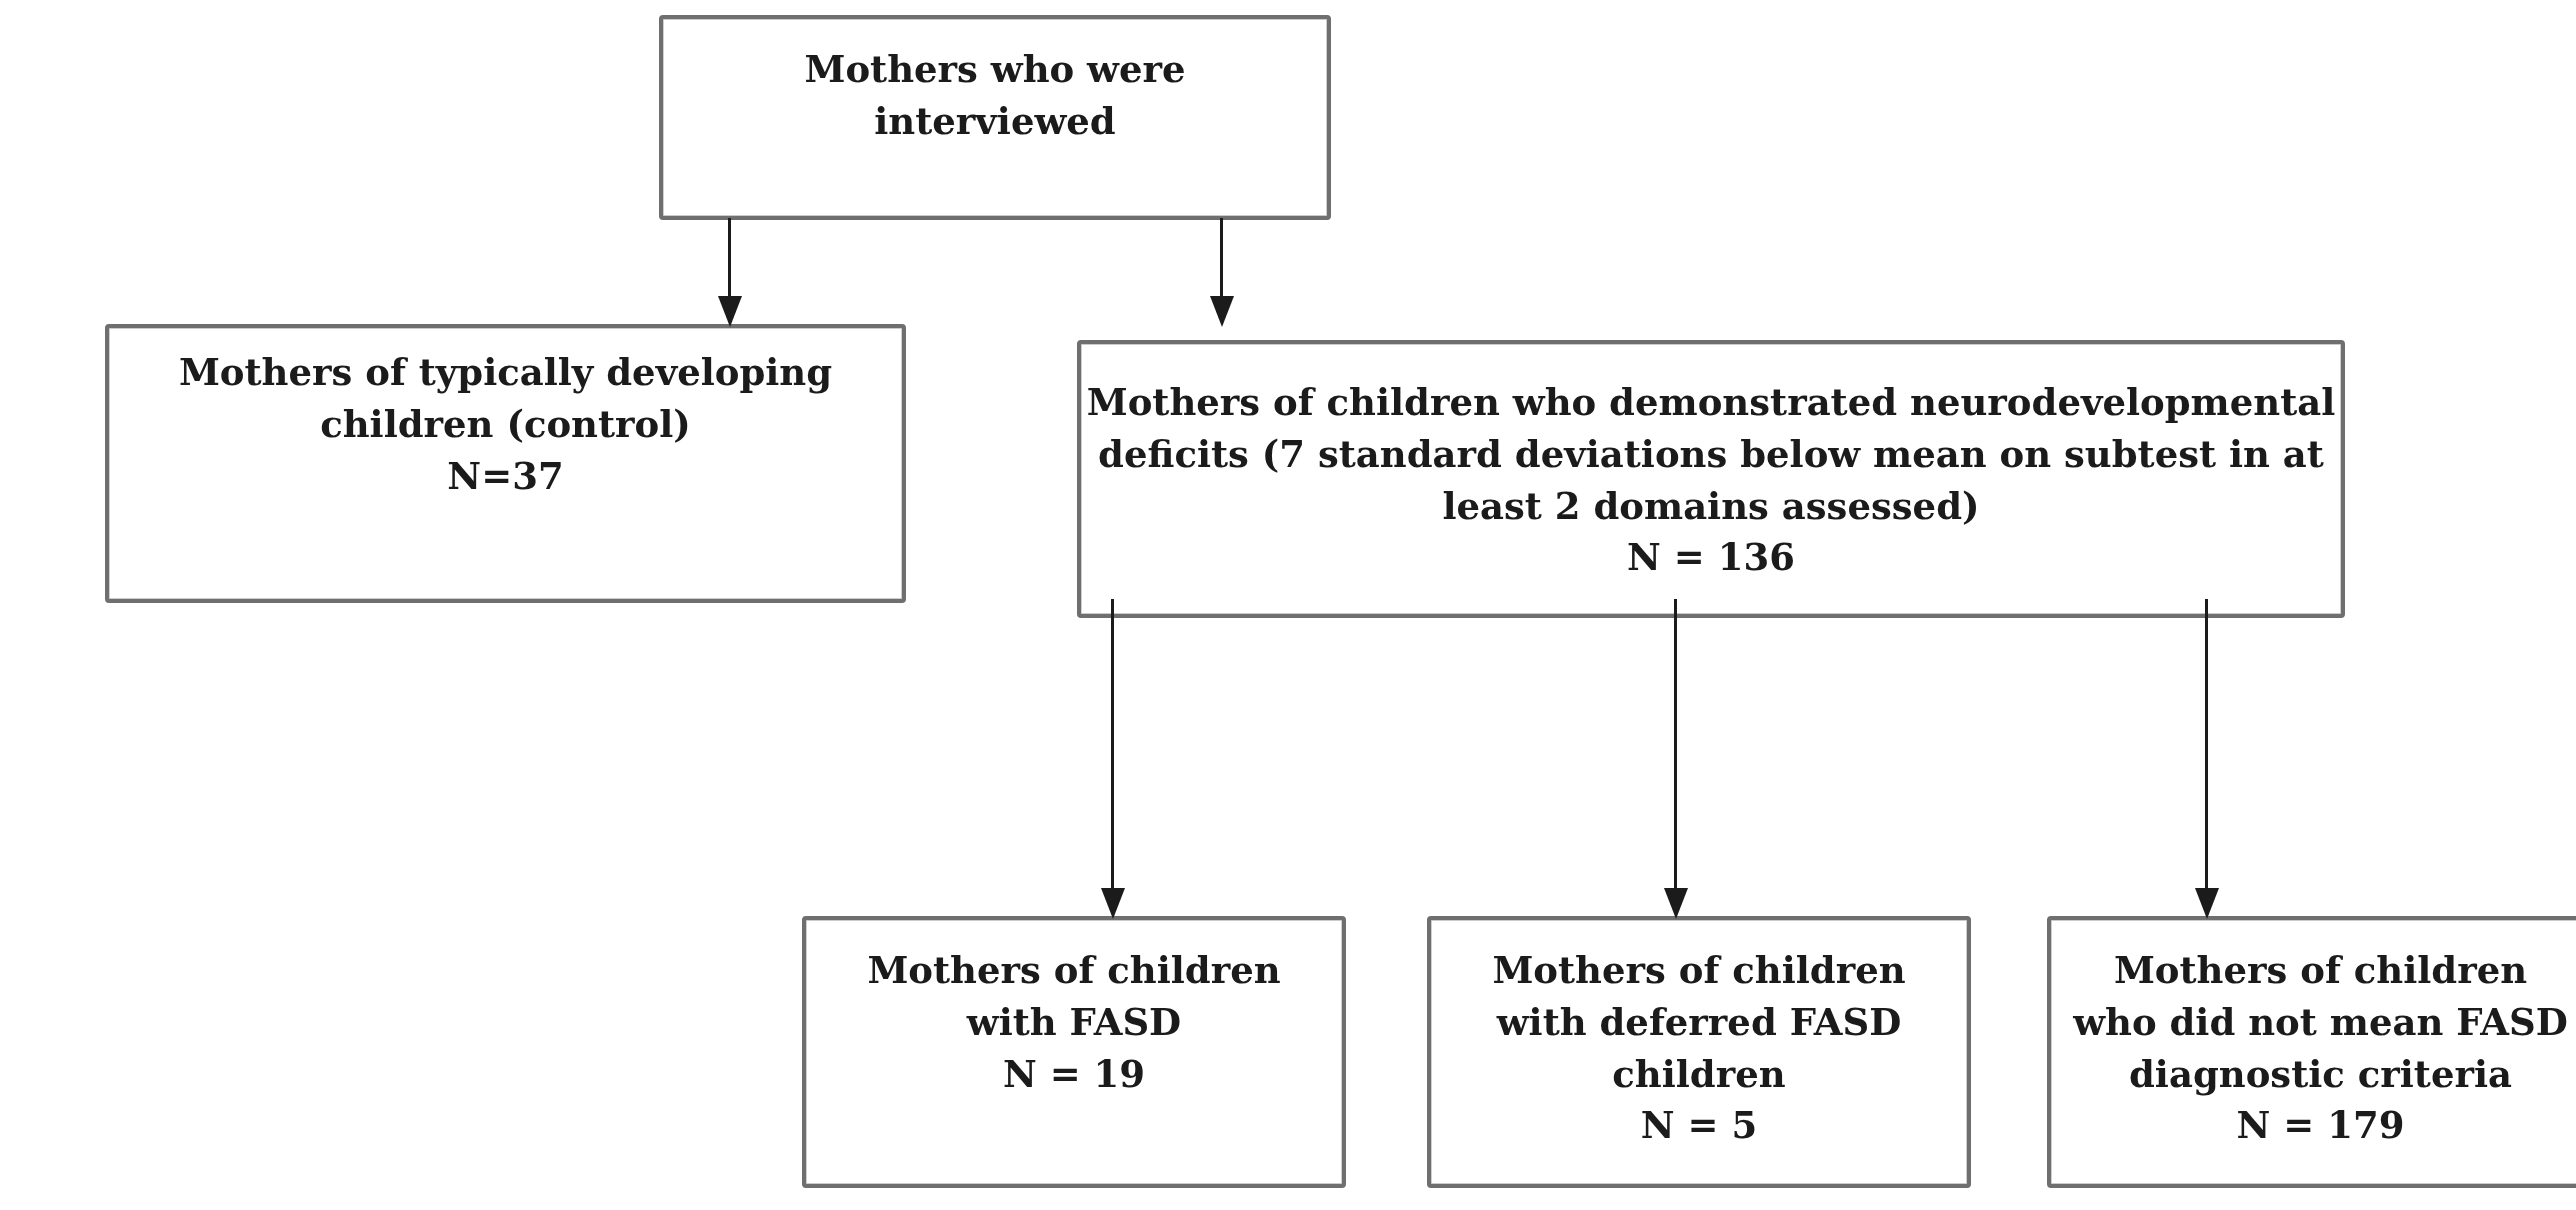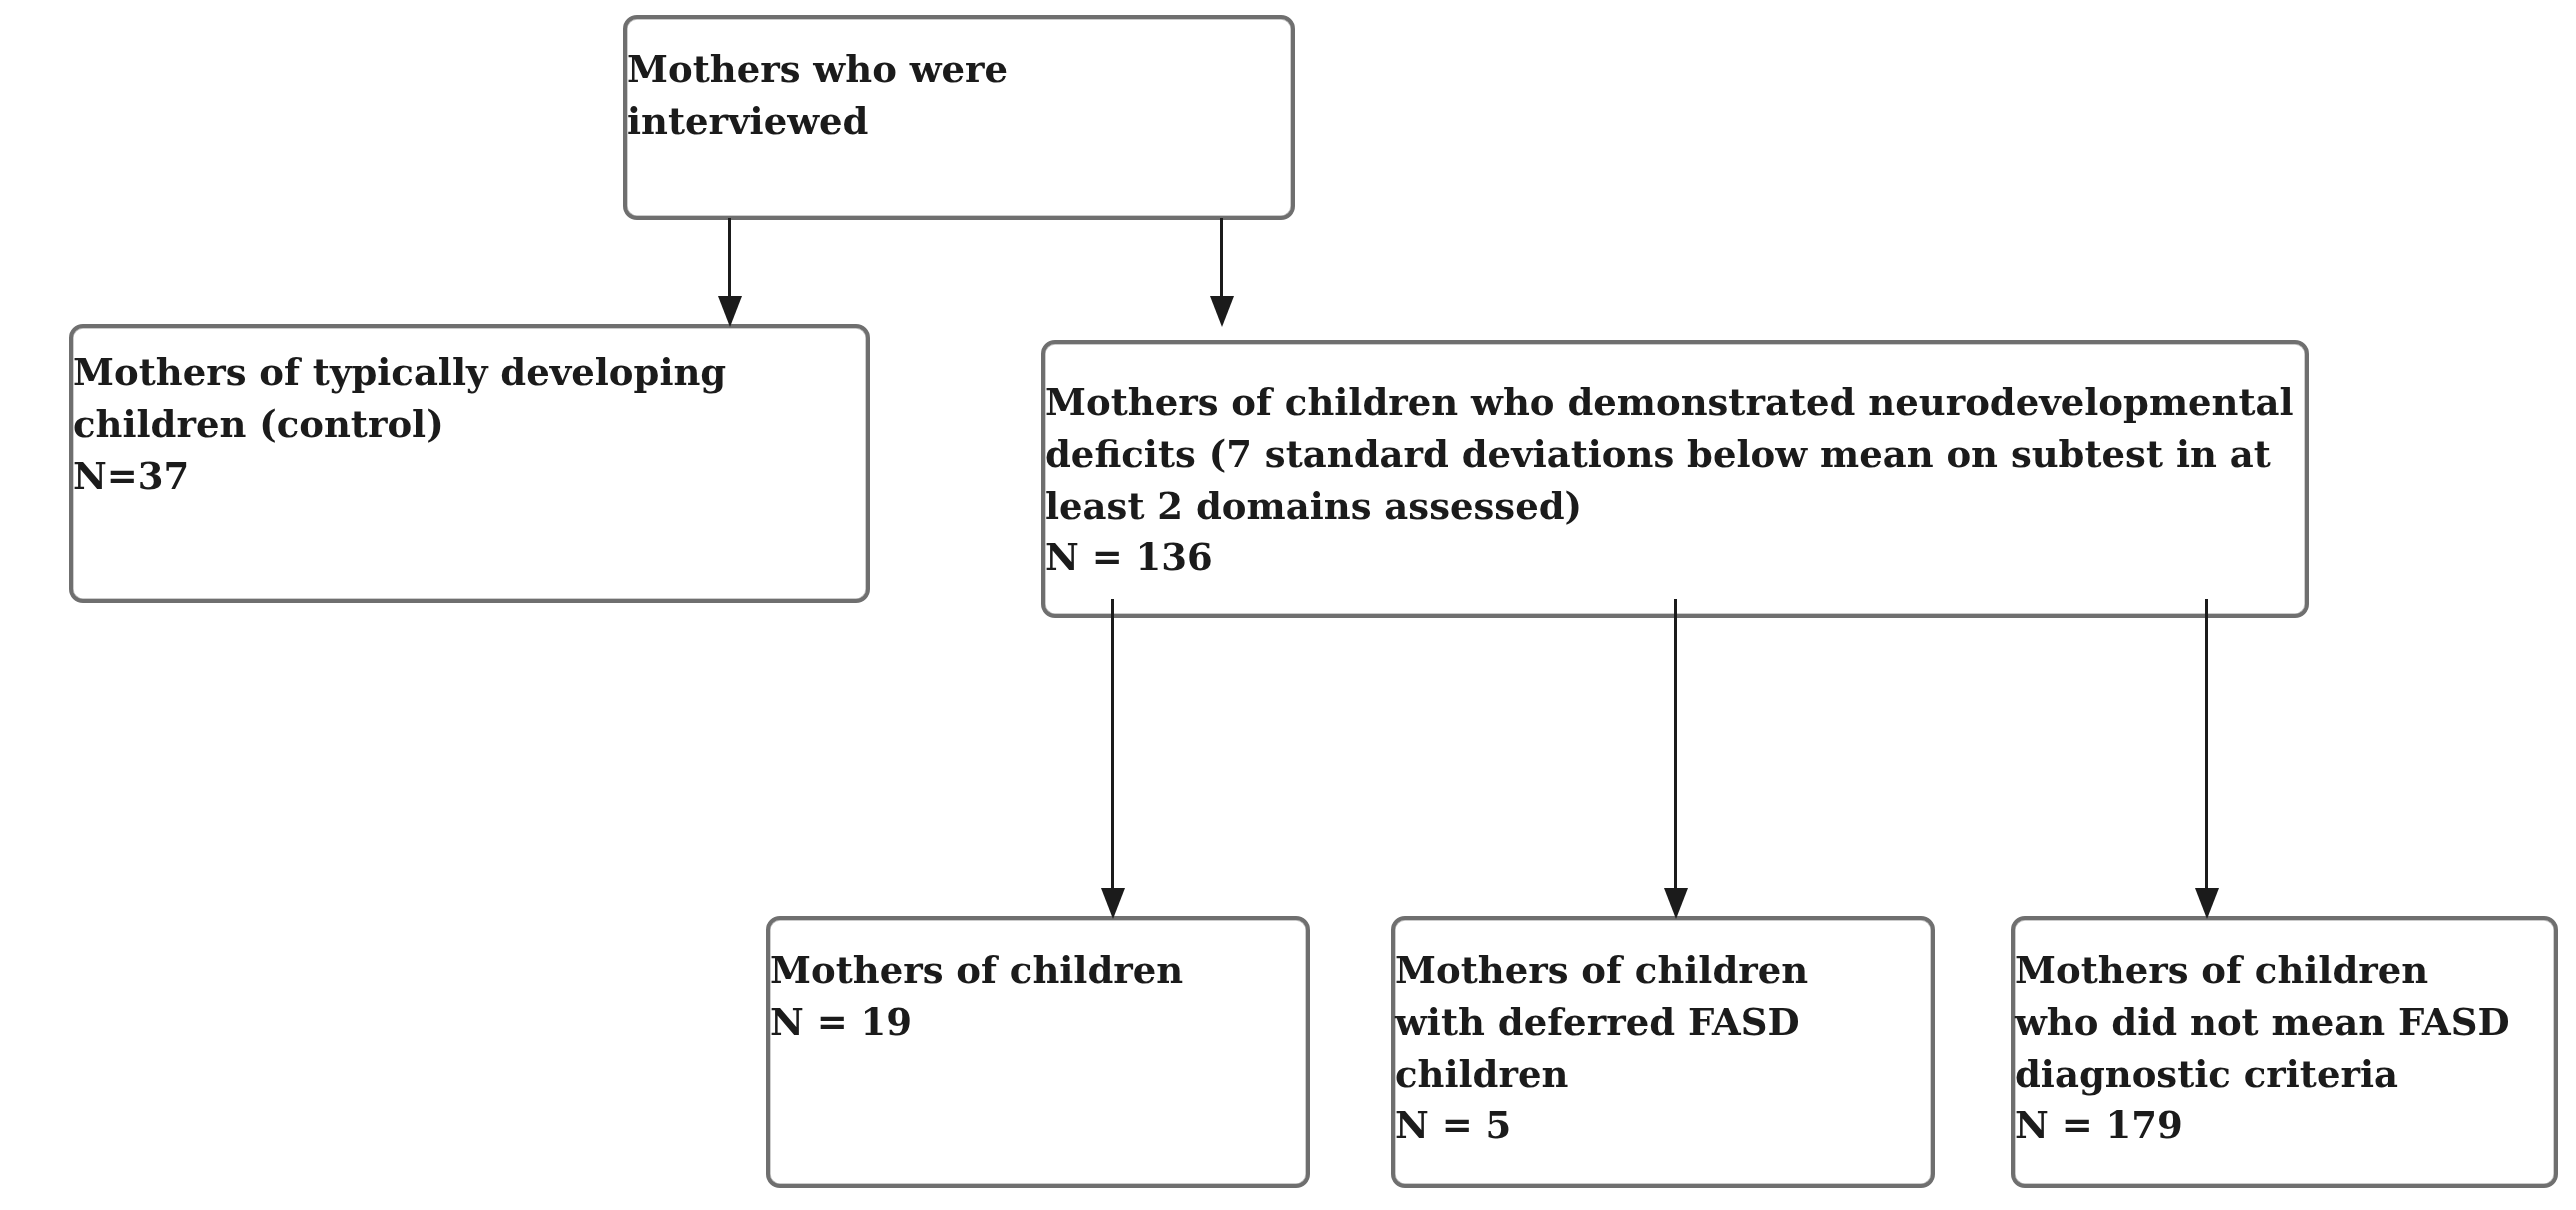--- a/index.html
+++ b/index.html
@@ -16,28 +16,30 @@
   .canvas {
     position: relative;
     width: 2576px;
     height: 1210px;
     background: var(--bg-color);
     overflow: hidden;
   }
   .box {
     position: absolute;
     border: 4.5px solid var(--border-color);
-    border-radius: 14px;
+    border-radius: 4px;
     background: var(--bg-color);
     color: var(--text-color);
     font-weight: 700;
     font-size: 37px;
     line-height: 1.4;
+    text-align: center;
     padding-top: 25px;
     box-shadow: 0 0 0 0.7px rgba(60,60,60,.35) inset;
+    margin-left: 36px;
   }
   .box .line { white-space: nowrap; }
   
   #box-root        { left:  623px; top:   15px; width:  672px; height: 205px; }
   #box-control     { left:   69px; top:  324px; width: 801px; height: 279px; padding-top: 19px; }
   #box-deficits    { left: 1041px; top:  340px; width: 1268px; height: 278px; padding-top: 33px; }
   #box-fasd        { left: 766px; top: 916px; width:  544px; height: 272px; }
   #box-deferred    { left: 1391px; top: 916px; width:  544px; height: 272px; }
   #box-nocriteria  { left: 2011px; top: 916px; width:  547px; height: 272px; }
   
@@ -83,20 +85,21 @@
 
   <div class="box" id="box-deficits">
     <div class="line">Mothers of children who demonstrated neurodevelopmental</div>
     <div class="line">deficits (7 standard deviations below mean on subtest in at</div>
     <div class="line">least 2 domains assessed)</div>
     <div class="line">N = 136</div>
   </div>
 
   <div class="box" id="box-fasd">
     <div class="line">Mothers of children</div>
+    <div class="line">with FASD</div>
     <div class="line">N = 19</div>
   </div>
 
   <div class="box" id="box-deferred">
     <div class="line">Mothers of children</div>
     <div class="line">with deferred FASD</div>
     <div class="line">children</div>
     <div class="line">N = 5</div>
   </div>
 

